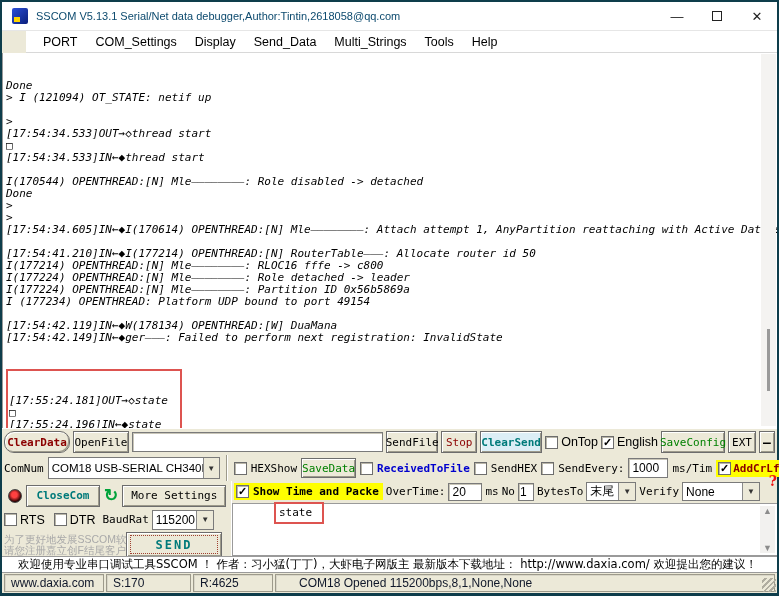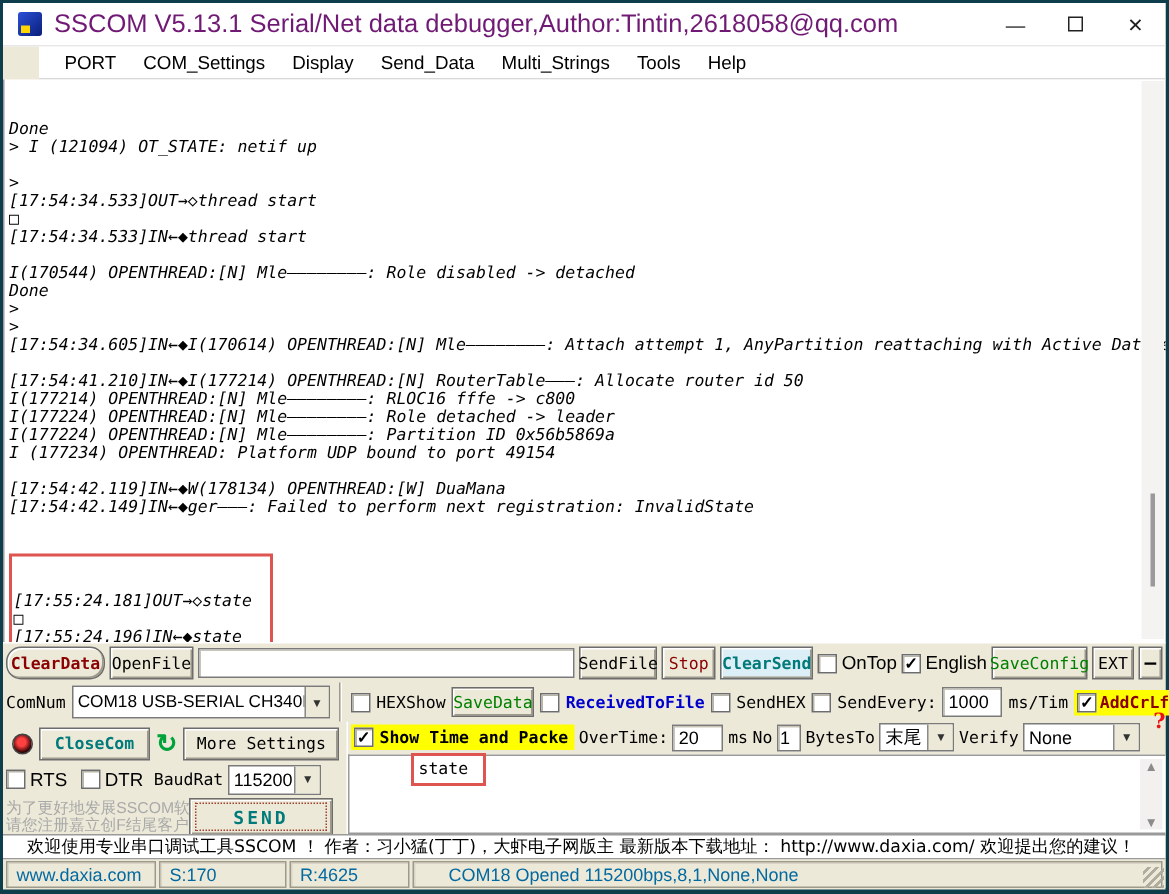--- a/index.html
+++ b/index.html
@@ -4,21 +4,21 @@
 <style>
   * { margin:0; padding:0; box-sizing:border-box; }
   html,body { width:779px; height:596px; }
   body { background:#0e3d4b; font-family:"Liberation Sans", sans-serif; overflow:hidden; }
   .window { position:absolute; left:2px; top:2px; width:775px; height:590px; background:#ece9d8; display:flex; flex-direction:column; }
 
   
   .titlebar { height:29px; background:#ffffff; display:flex; align-items:center; flex:0 0 auto; border-bottom:1px solid #e6e6e6; }
   .appicon { width:16px; height:16px; margin:0 8px 0 10px; position:relative; background:linear-gradient(135deg,#2b4fd8,#0a1f7a); border-radius:2px; }
   .appicon::after { content:""; position:absolute; left:2px; bottom:2px; width:6px; height:5px; background:#ffd500; }
-  .title { font-size:17px; color:#701a75; flex:1 1 auto; white-space:nowrap; overflow:hidden; }
+  .title { font-size:11px; color:#0c4a6e; flex:1 1 auto; white-space:nowrap; overflow:hidden; }
   .wctl { width:40px; height:29px; display:flex; align-items:center; justify-content:center; font-size:13px; color:#222; }
   .maxbox { width:10px; height:10px; border:1.3px solid #222; }
 
   
   .menubar { height:22px; background:#ffffff; display:flex; align-items:center; padding-left:8px; gap:0; flex:0 0 auto; border-bottom:1px solid #d8d8d8;margin-left:24px; }
   .menuitem { font-size:12.5px; color:#000; padding:0 9px; line-height:22px; }
 
   
   .terminal { position:relative; height:375px; background:#ffffff; border-left:1px solid #9a9a9a; overflow:hidden; flex:0 0 auto; }
   .termtext { position:absolute; left:3px; top:3px; right:18px; font-family:"DejaVu Sans Mono", monospace; font-size:11px; line-height:12px; color:#000; white-space:pre;font-style:italic; }
@@ -84,21 +84,21 @@
   .sendtext { position:absolute; left:0px; top:-2px; width:50px; height:22px; border:2px solid #dd5450; font-family:"DejaVu Sans Mono", monospace; font-size:11px; padding:2px 0 0 3px; background:#fff;margin-left:41px; }
   .sascroll { position:absolute; right:2px; top:2px; bottom:2px; width:15px; background:#f2f1ef; display:flex; flex-direction:column; justify-content:space-between; align-items:center; }
   .sarrow { font-size:9px; color:#8c8c8c; line-height:10px; }
 
   
   .infobar { height:17px; background:#ffffff; border:1px solid #9a9a9a; border-left:none; border-right:none; display:flex; align-items:center; padding-left:16px; flex:0 0 auto;text-align:right; }
   .infotext { font-size:11.5px; color:#000; white-space:nowrap; overflow:hidden; font-family:"DejaVu Sans", sans-serif; }
 
   
   .statusbar { height:20px; background:#ece9d8; display:flex; align-items:stretch; gap:2px; padding:1px 2px; flex:0 0 auto; position:relative; }
-  .scell { border:1px solid #9d9a8b; box-shadow:inset 1px 1px 0 #d9d6c8; display:flex; align-items:center; padding:0 6px; font-size:12px; color:#0369a1; white-space:nowrap; overflow:hidden; }
+  .scell { border:1px solid #9d9a8b; box-shadow:inset 1px 1px 0 #d9d6c8; display:flex; align-items:center; padding:0 6px; font-size:12px; color:#0f172a; white-space:nowrap; overflow:hidden; }
   .sc1 { width:100px; } .sc2 { width:85px; } .sc3 { width:80px; } .sc4 { flex:1 1 auto;padding-left:23px; }
   .grip { position:absolute; right:1px; bottom:1px; width:14px; height:14px; background:repeating-linear-gradient(135deg, transparent 0 2px, #b0ada0 2px 4px); }
 </style>
 </head>
 <body>
 
 <div class="window">
 
   <div class="titlebar">
     <div class="appicon"></div>

